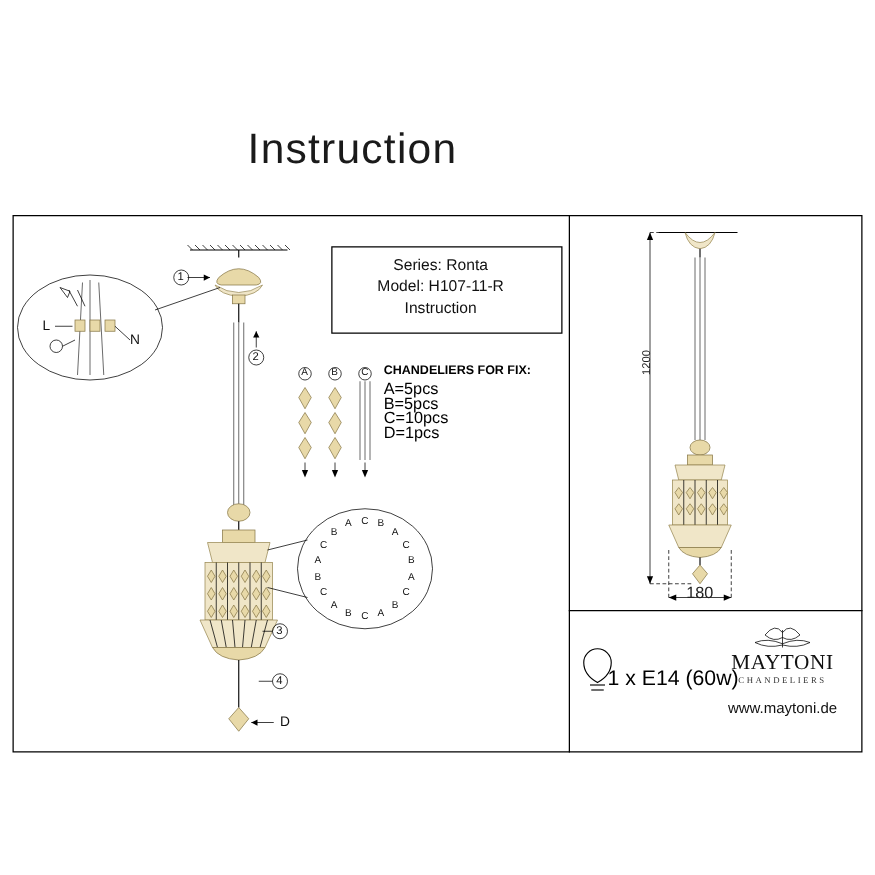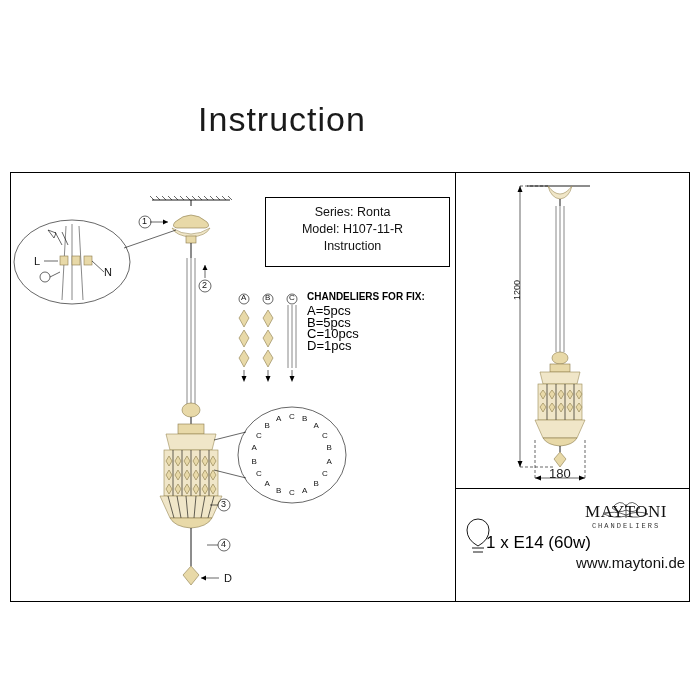--- a/index.html
+++ b/index.html
@@ -98,32 +98,32 @@
     left: 576px;
     top: 500px;
     width: 100px;
     text-align: center;
   }
   .brand-name {
     font-family: "Liberation Serif", serif;
     font-size: 17px;
     letter-spacing: 0.5px;
     color: #111;
-    margin-top: 2px;
+    margin-top: 20px;
   }
   .brand-sub {
-    font-family: Liberation Mono, monospace;
+    font-family: Liberation Serif, serif;
     font-size: 7px;
     letter-spacing: 2px;
     color: #333;
   }
   .brand-url {
-    font-size: 15px;
+    font-size: 12px;
     color: #111;
-    margin-top: 24px;
+    margin-top: 11px;
   }
   .dim-label {
     position: absolute;
     font-size: 13px;
     color: #222;
   }
   .dim-v {
     position: absolute;
     left: 512px;
     top: 300px;

